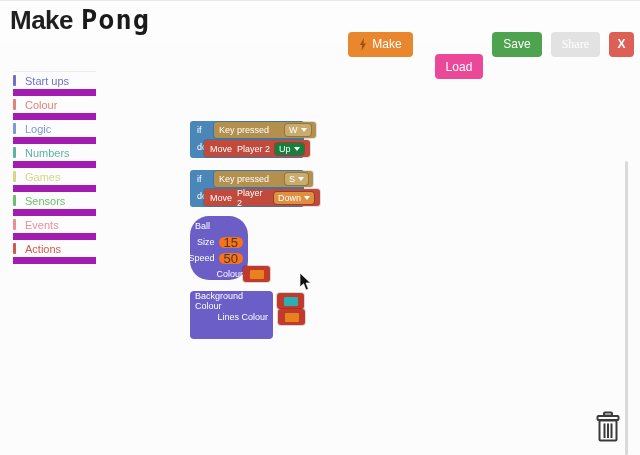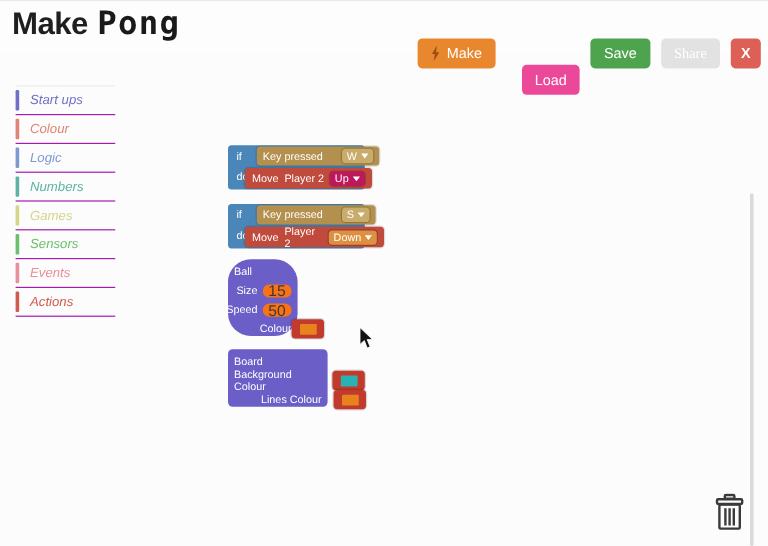--- a/index.html
+++ b/index.html
@@ -26,21 +26,21 @@
   }
   .btn-make { margin-right:22px; }
   .btn-load, .btn-save, .btn-share { margin-right:9px; }
   .btn-menu { margin-right:13px; }
   .btn-close { width:25px; padding:0; font-weight:700; }
   .bolt-icon { width:8px; height:13px; }
 
   
   .sidebar { position:absolute; left:13px; top:70px; width:83px; border-top:1px solid #ececec; }
   .cat-item { position:relative; height:24px; display:flex; align-items:center;
-              padding-left:12px; border-bottom:1px solid #a21caf; font-size:11px; cursor:pointer;font-style:italic; }
+              padding-left:12px; border-bottom:7px solid #a21caf; font-size:11px; cursor:pointer; }
   .cat-strip { position:absolute; left:0; top:3px; bottom:3px; width:3px; border-radius:1px; }
 
   
   .workspace { position:absolute; inset:42px 0 0 0; }
   .block-text { color:#fff; font-size:9px; }
 
   .key-group { position:absolute; width:130px; height:37px; }
   .key-group .blue-bg { position:absolute; left:0; top:0; width:114px; height:37px; border-radius:3px; }
   .lbl-if { position:absolute; left:7px; top:4px; }
   .lbl-do { position:absolute; left:7px; top:21px; }
@@ -148,21 +148,21 @@
       <div class="cond-block" style="background: rgb(179, 144, 78);">
         <span class="block-text">Key pressed</span>
         <span class="dropdown" style="background: rgb(201, 171, 107);">
           <span>W</span>
           <span class="dd-arrow"></span>
         </span>
       </div>
       <div class="act-block" style="background: rgb(192, 74, 60);">
         <span class="block-text">Move</span>
         <span class="block-text">Player 2</span>
-        <span class="dropdown" style="background: #be185d;">
+        <span class="dropdown" style="background: #15803d;">
           <span>Up</span>
           <span class="dd-arrow"></span>
         </span>
       </div>
     </div>
 
     <div class="key-group" style="left:190px; top:127px;">
       <div class="blue-bg" style="background: rgb(74, 134, 184);"></div>
       <span class="block-text lbl-if">if</span>
       <span class="block-text lbl-do">do</span>
@@ -197,23 +197,20 @@
       </div>
       <div class="prop-row">
         <span>Colour</span>
         <span class="colour-holder" style="right: -22px; top: 0px; background: rgb(194, 58, 43);">
           <span class="swatch" style="background: rgb(232, 130, 31);"></span>
         </span>
       </div>
     </div>
 
     <div class="prop-block board-block" style="background: rgb(107, 94, 198);">
-      <div class="prop-row title-row">
-        <span>Board</span>
-      </div>
       <div class="prop-row">
         <span>Background Colour</span>
         <span class="colour-holder" style="right: -31px; top: 0px; background: rgb(194, 58, 43);">
           <span class="swatch" style="background: rgb(42, 177, 180);"></span>
         </span>
       </div>
       <div class="prop-row">
         <span>Lines Colour</span>
         <span class="colour-holder" style="right: -32px; top: 0px; background: rgb(194, 58, 43);">
           <span class="swatch" style="background: rgb(232, 130, 31);"></span>

